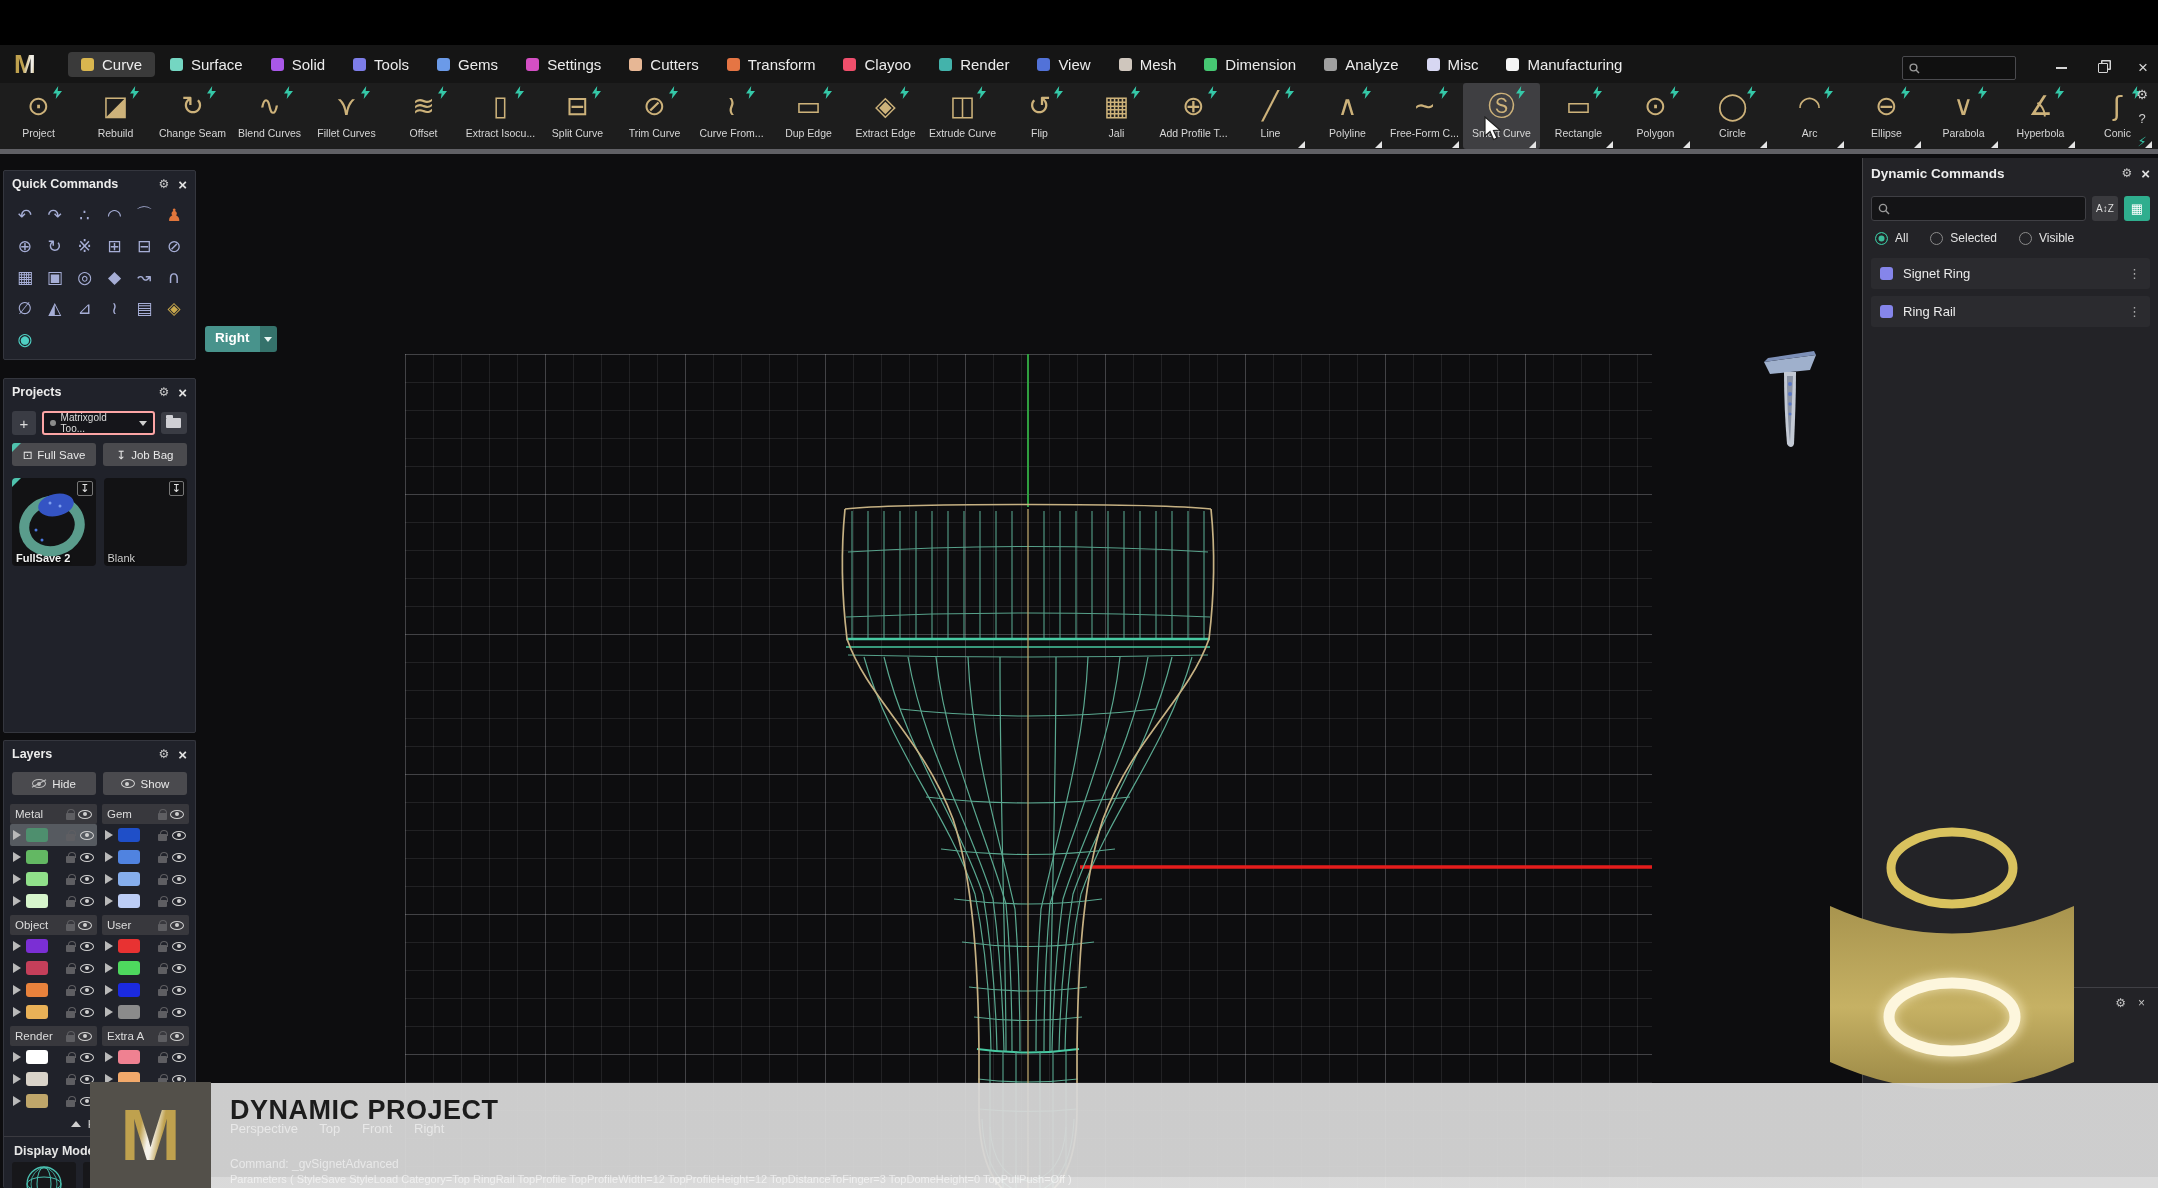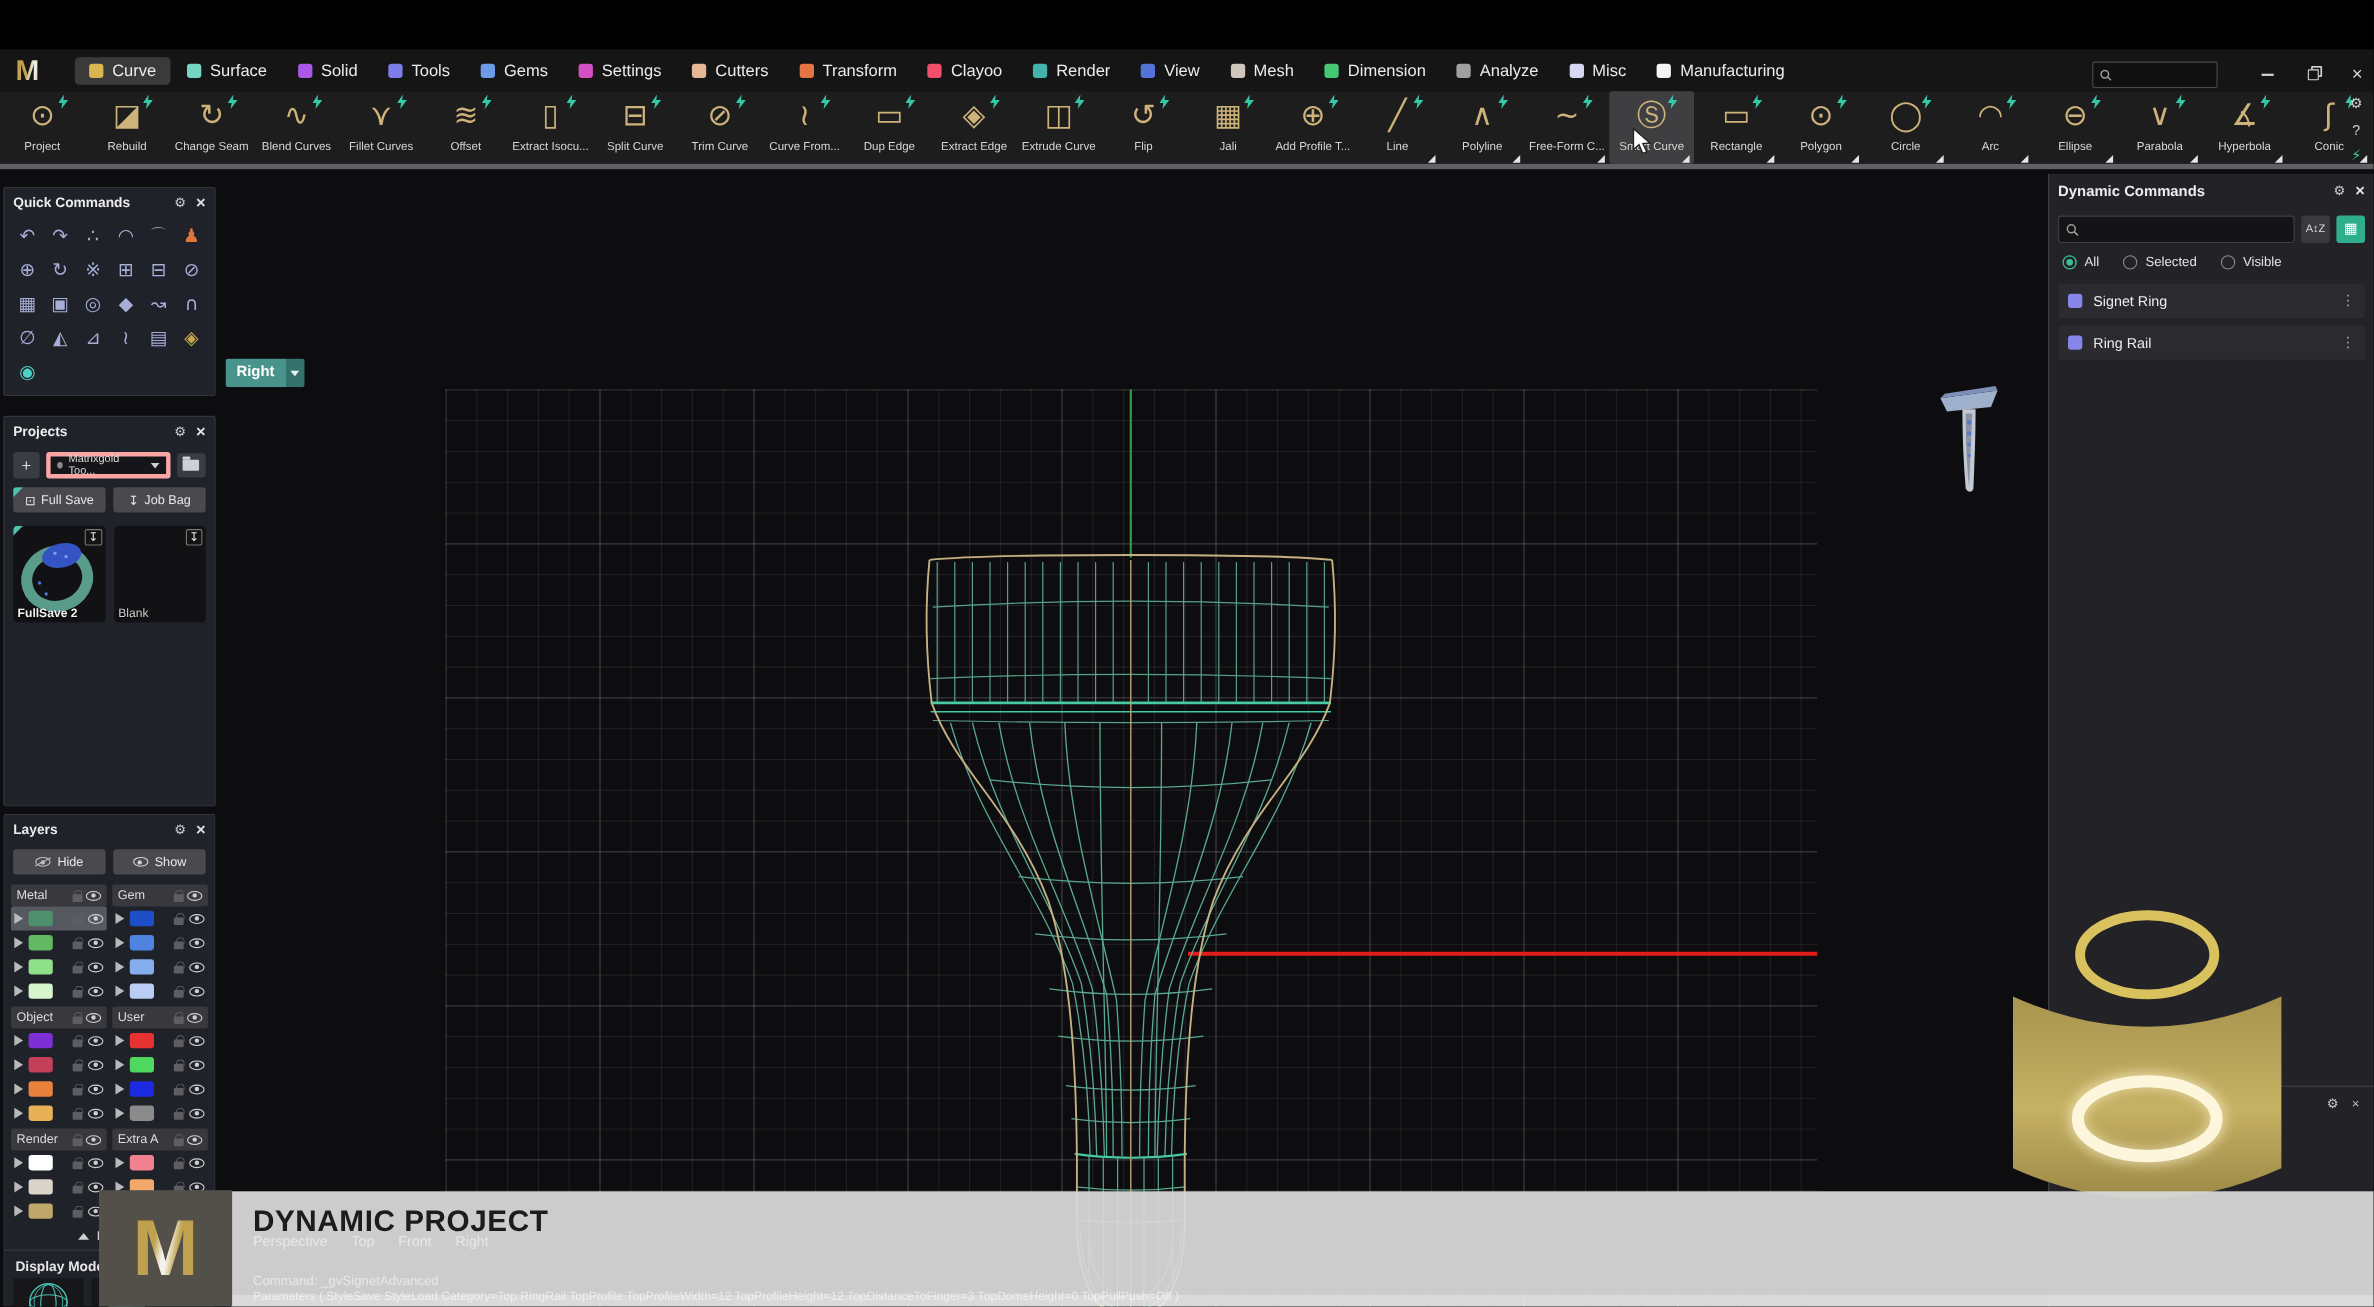--- a/index.html
+++ b/index.html
@@ -80,21 +80,21 @@
 
   
   .qc-grid{display:grid;grid-template-columns:repeat(6,1fr);padding:2px 6px 8px;}
   .qc-icon{height:31px;display:flex;align-items:center;justify-content:center;font-size:17px;
            color:#a6aed6;}
 
   
   .prj-controls{display:flex;align-items:center;gap:6px;padding:6px 8px 2px;}
   .prj-add{width:24px;height:24px;background:#3a3c44;border-radius:3px;color:#ddd;font-size:15px;
            display:flex;align-items:center;justify-content:center;}
-  .prj-dd{flex:1;height:24px;background:#15151a;border:4px solid #fca5a5;border-radius:3px;
+  .prj-dd{flex:1;height:24px;background:#15151a;border:2px solid #fca5a5;border-radius:3px;
           display:flex;align-items:center;gap:5px;padding:0 6px;font-size:10px;color:#dcdcdc;}
   .prj-dd .dot{width:6px;height:6px;border-radius:50%;background:#8a8a8a;}
   .prj-dd .sp{flex:1;}
   .prj-dd .chev{width:0;height:0;border-left:4px solid transparent;border-right:4px solid transparent;
                 border-top:5px solid #cfcfcf;}
   .prj-folder{width:26px;height:22px;background:#3a3c44;border-radius:3px;position:relative;}
   .prj-folder i{position:absolute;left:5px;top:6px;width:15px;height:10px;background:#cfcfd4;
                 border-radius:1px;}
   .prj-folder i:before{content:"";position:absolute;left:0;top:-3px;width:7px;height:3px;
                 background:#cfcfd4;border-radius:1px 1px 0 0;}

